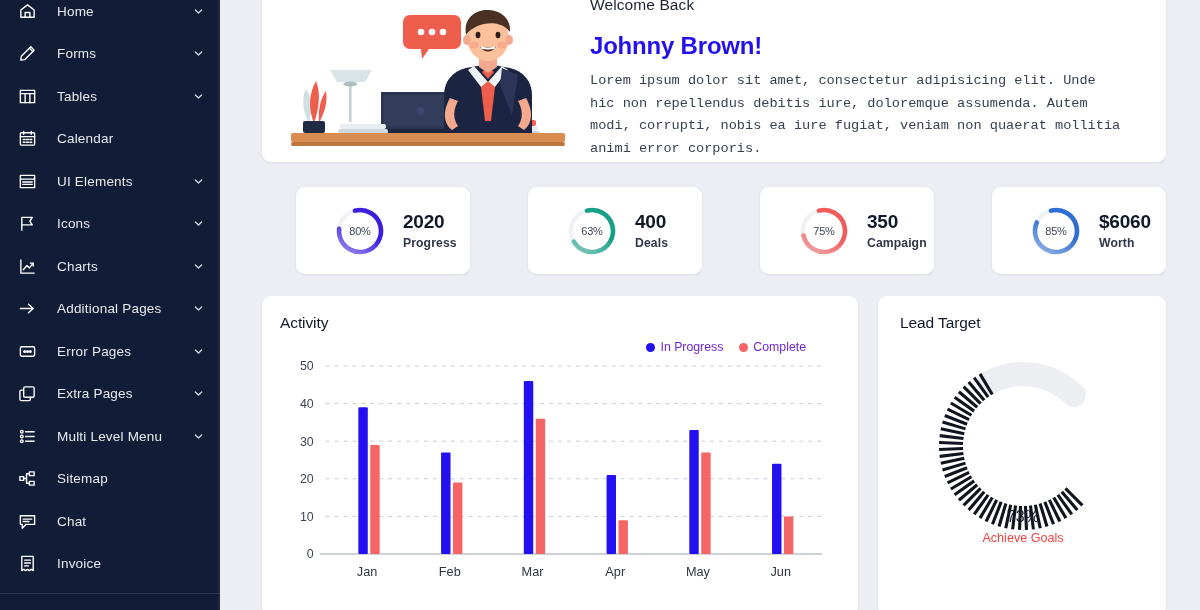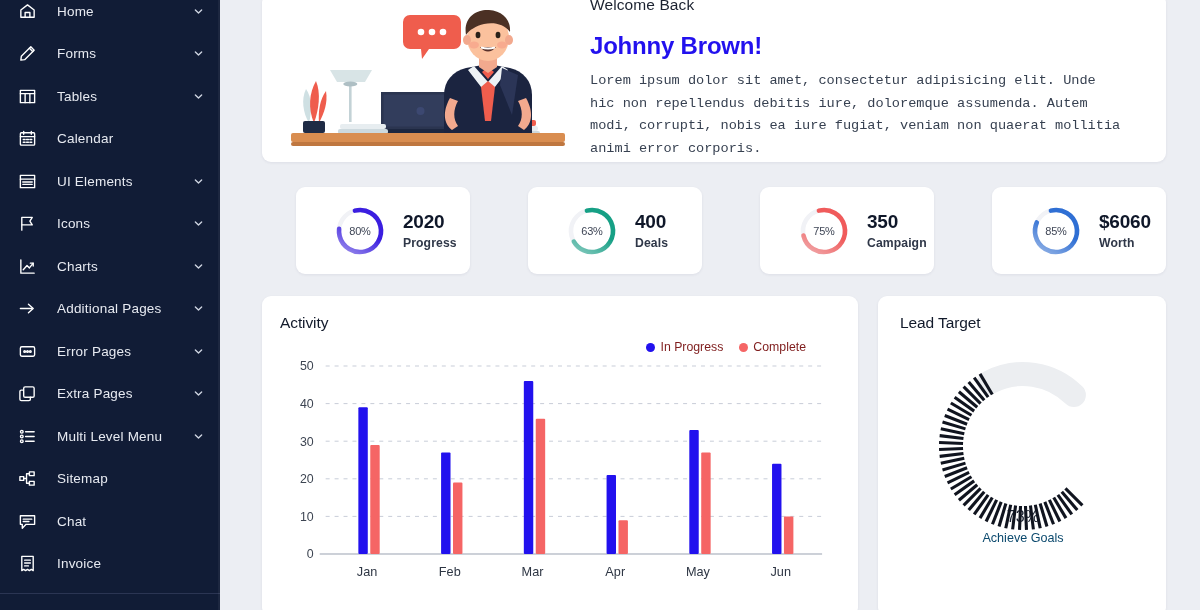--- a/index.html
+++ b/index.html
@@ -144,33 +144,33 @@
   .card-title {
     font-size: 15.5px; font-weight: normal; color: #121a2b;
     letter-spacing: -.1px;
   }
 
   
   .chart-legend {
     display: flex; justify-content: flex-end; gap: 16px;
     padding-right: 30px; margin-top: 8px;
   }
-  .legend-item { display: flex; align-items: center; gap: 5px; font-size: 12.3px; color: #7f1d1d; }
+  .legend-item { display: flex; align-items: center; gap: 5px; font-size: 12.3px; color: #6d28d9; }
   .legend-dot { width: 9px; height: 9px; border-radius: 50%; display:block; }
   .chart-wrap { position: relative; margin-top: 4px; height: 230px; }
   .chart-svg { display: block; width: 100%; height: 230px; }
 
   
   .gauge-wrap {
     position: relative; margin: 18px auto 0; width: 216px; height: 190px;
   }
   .gauge-wrap svg { display: block; width: 216px; height: 190px; }
   .gauge-caption { text-align: center; margin-top: -32px; }
   .gauge-pct { font-size: 16px; color: #1d2433; letter-spacing: .2px; }
-  .gauge-sub { font-size: 12.6px; color: #0c4a6e; margin-top: 5px; }
+  .gauge-sub { font-size: 12.6px; color: #ef4444; margin-top: 5px; }
 </style>
 </head>
 <body>
 
 <div class="app">
 
   <aside class="sidebar">
     <div class="nav-list" id="nav-list">
         <div class="nav-item">
           <span class="nav-ico">

